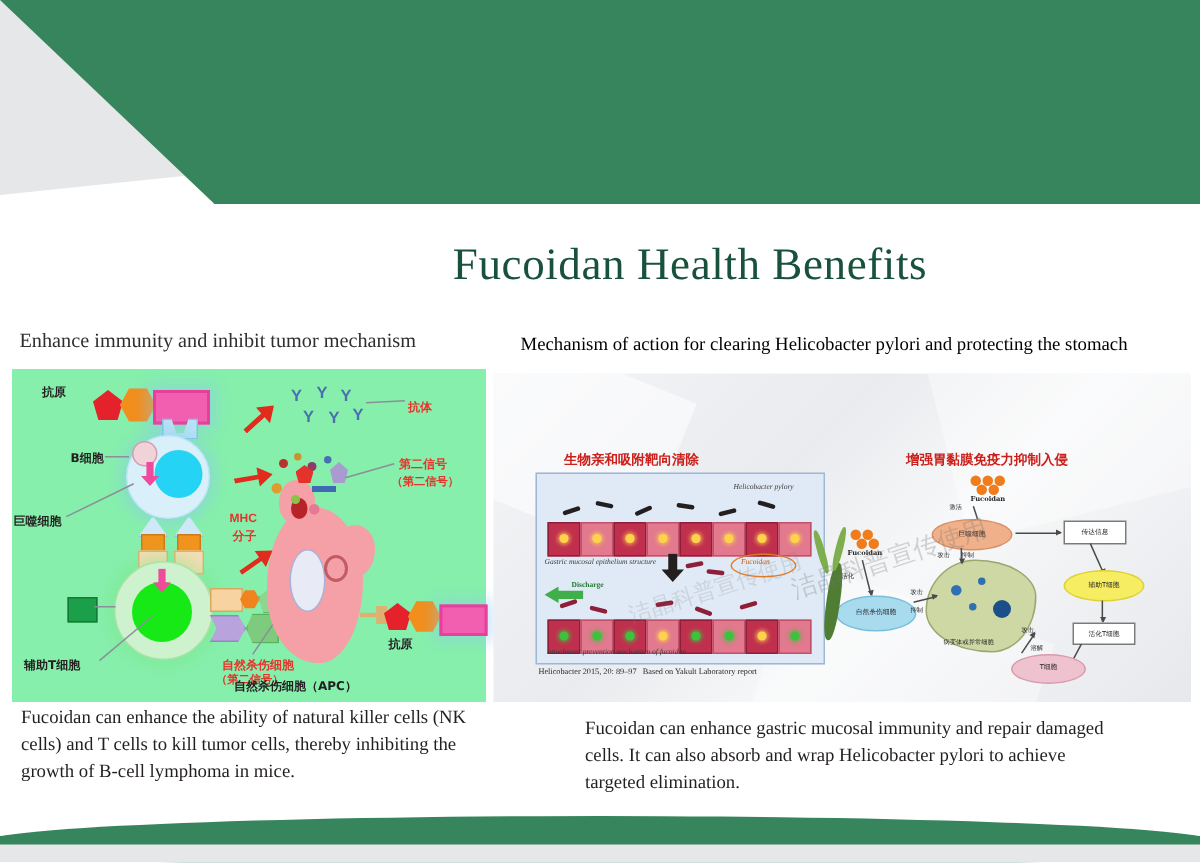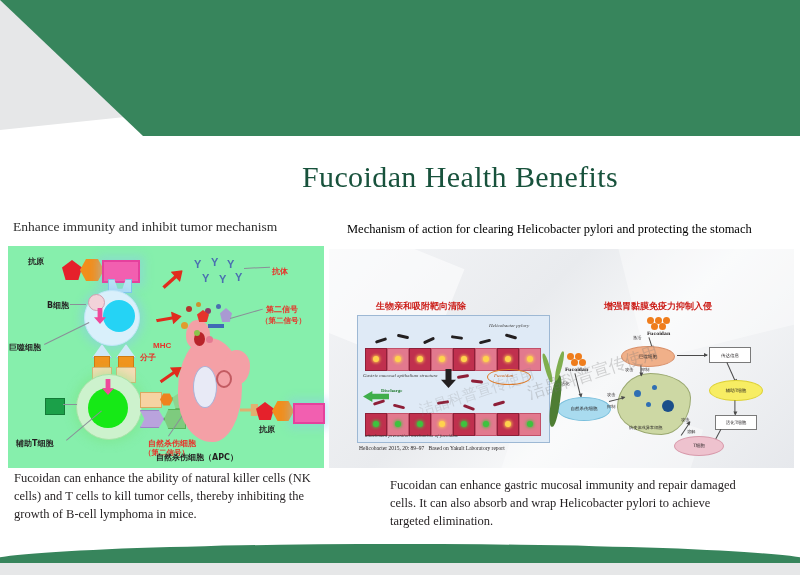--- a/index.html
+++ b/index.html
@@ -393,21 +393,21 @@
     <div class="leader" style="left:160px; top:190px; width:26px; transform:rotate(-56deg);"></div>
 
     <div class="apc" style="left:170px; top:92px; width:64px; height:104px; background:#f4a0a6;"></div>
     <div class="apc" style="left:178px; top:74px; width:24px; height:30px; background:#f4a0a6;"></div>
     <div class="apc" style="left:216px; top:104px; width:26px; height:34px; background:#f4a0a6;"></div>
     <div class="cell" style="left:186px; top:86px; width:11px; height:14px; background:#b8232a;"></div>
     <div class="cell" style="left:185px; top:120px; width:22px; height:40px; background:#e8eaf6; border:1px solid #a9b2d8;"></div>
     <div class="cell" style="left:208px; top:124px; width:12px; height:14px; background:transparent; border:2px solid #c35b62;"></div>
     <div class="arrowred" style="left:150px; top:122px; width:26px; height:13px; transform:rotate(-35deg);"></div>
     <div class="lbl-red" style="left:145px; top:95px; font-family:'Liberation Sans',sans-serif; font-weight:bold;">MHC</div>
-    <div class="lbl-red cn" style="left:132px; top:106px;text-align:right;">分子</div>
+    <div class="lbl-red cn" style="left:147px; top:106px;text-align:right;">分子</div>
 
     <div class="recept" style="left:232px; top:158px; width:18px; height:12px; background:#e0b070;
                 clip-path:polygon(0% 38%,60% 38%,60% 0%,100% 0%,100% 100%,60% 100%,60% 62%,0% 62%);"></div>
     <div class="pent" style="left:248px; top:156px; width:18px; height:18px; background:#e5212b;"></div>
     <div class="hex glow" style="left:264px; top:154px; width:22px; height:22px; background:#f28e1c;"></div>
     <div class="bar glow" style="left:285px; top:157px; width:28px; height:17px; background:#f25fb0; border:2px solid #e5409d;"></div>
     <div class="lbl cn" style="left:251px; top:178px;">抗原</div>
     <div class="lbl cn" style="left:148px; top:206px;">自然杀伤细胞（APC）</div>
 
     <div class="ycell" style="left:186px; top:12px;">Y</div>

